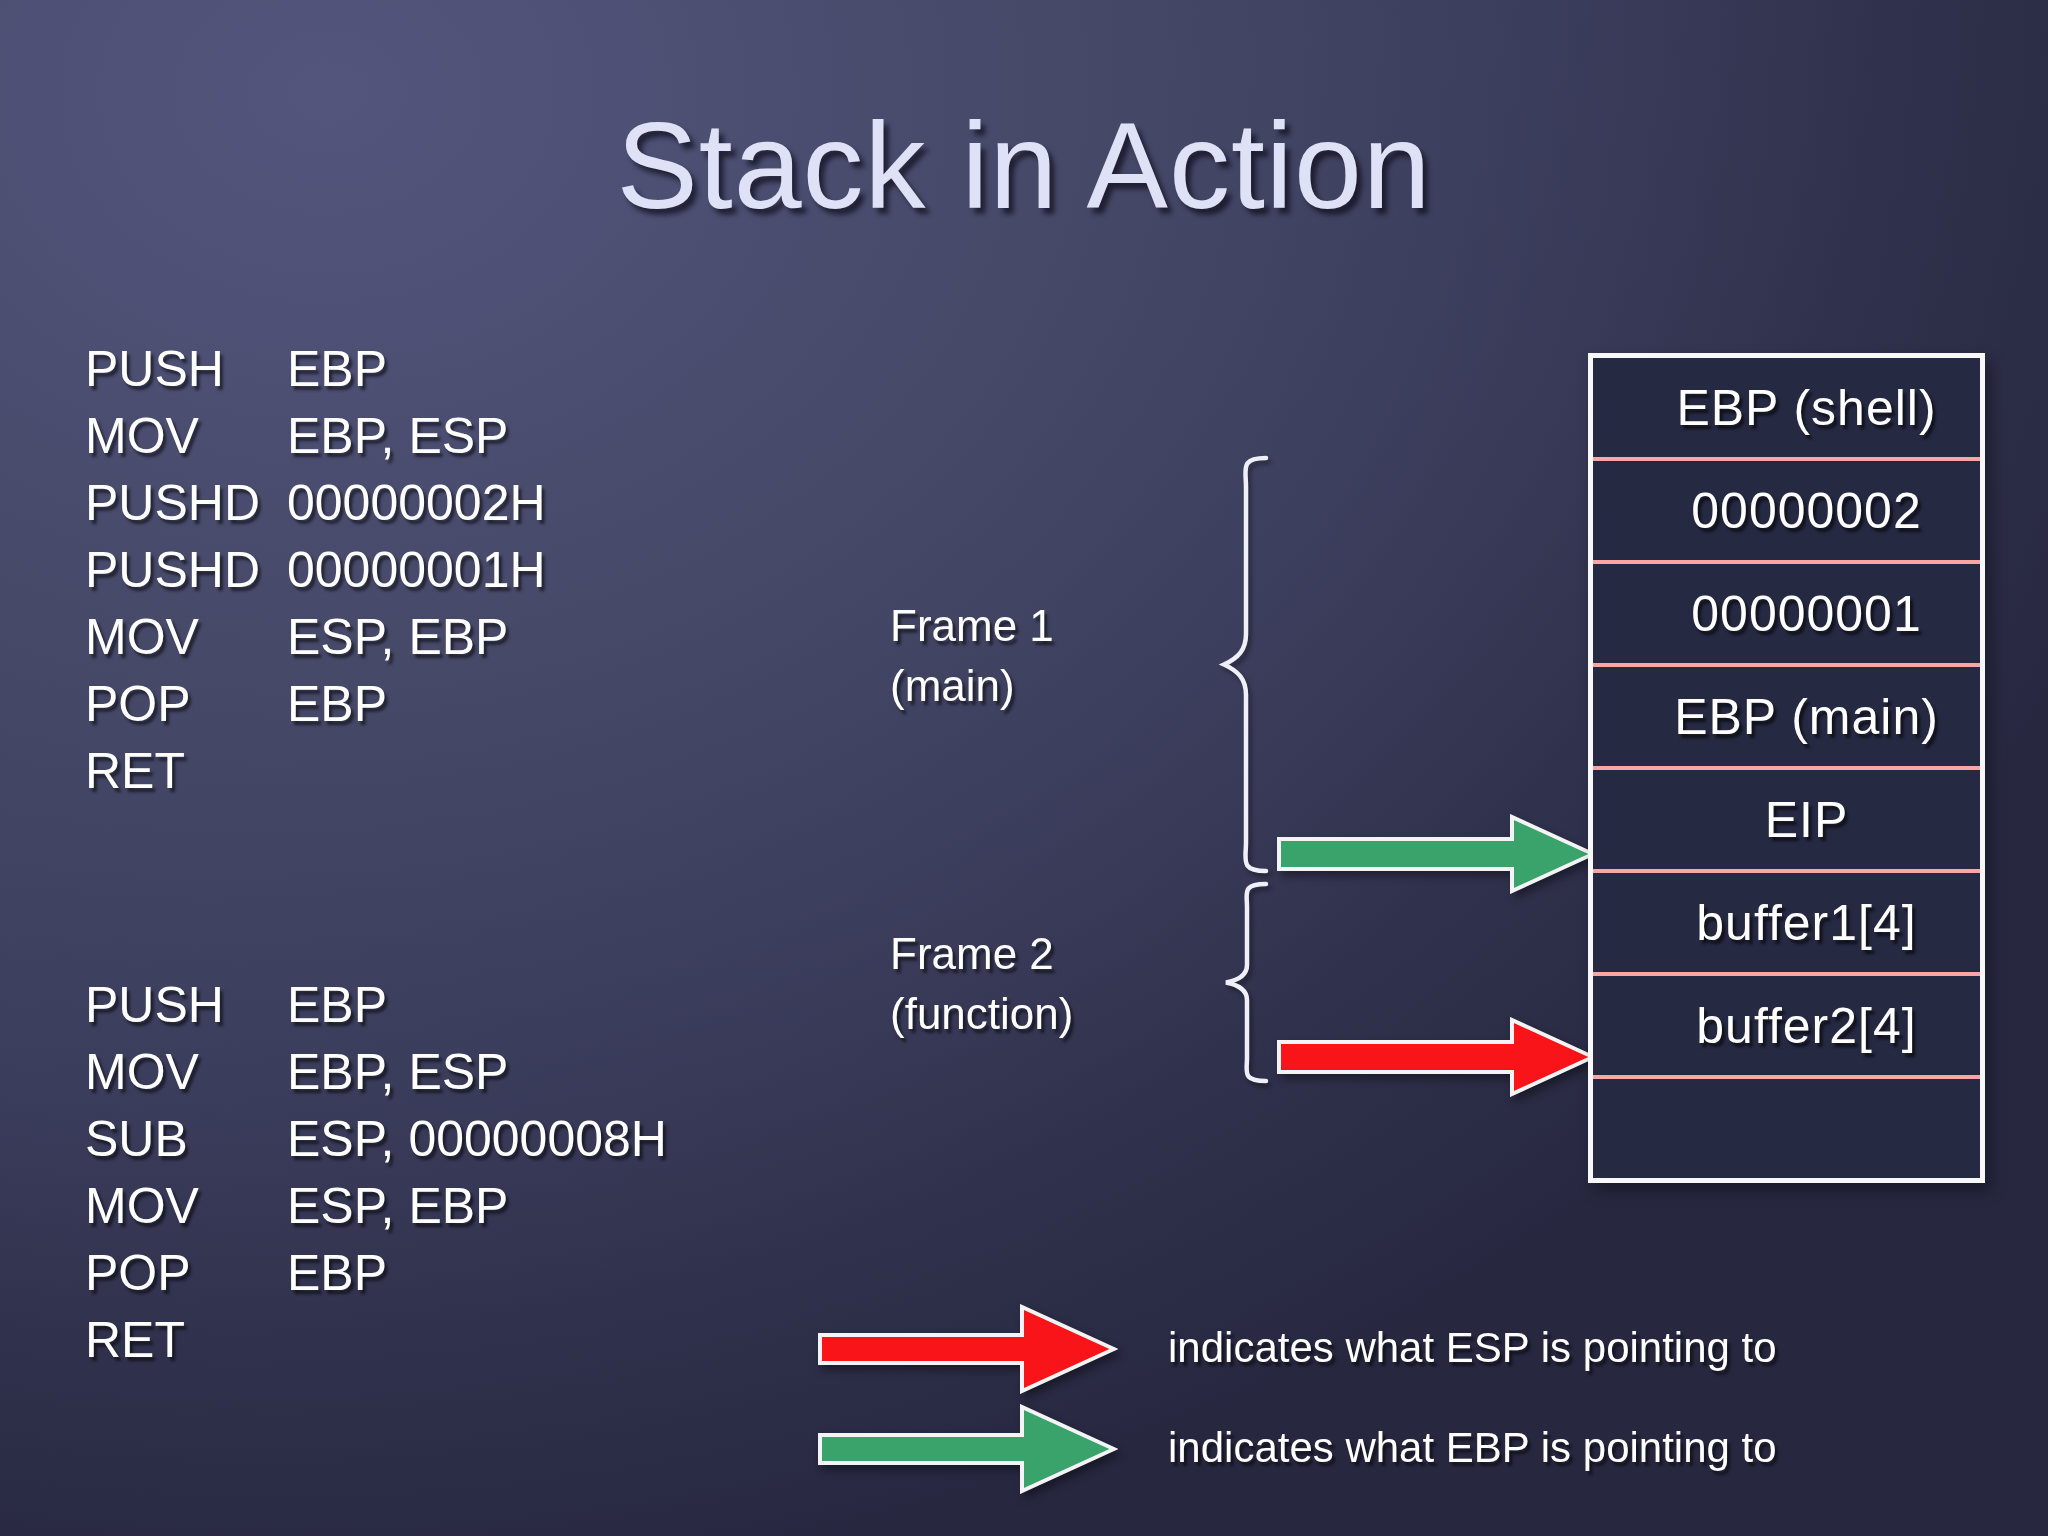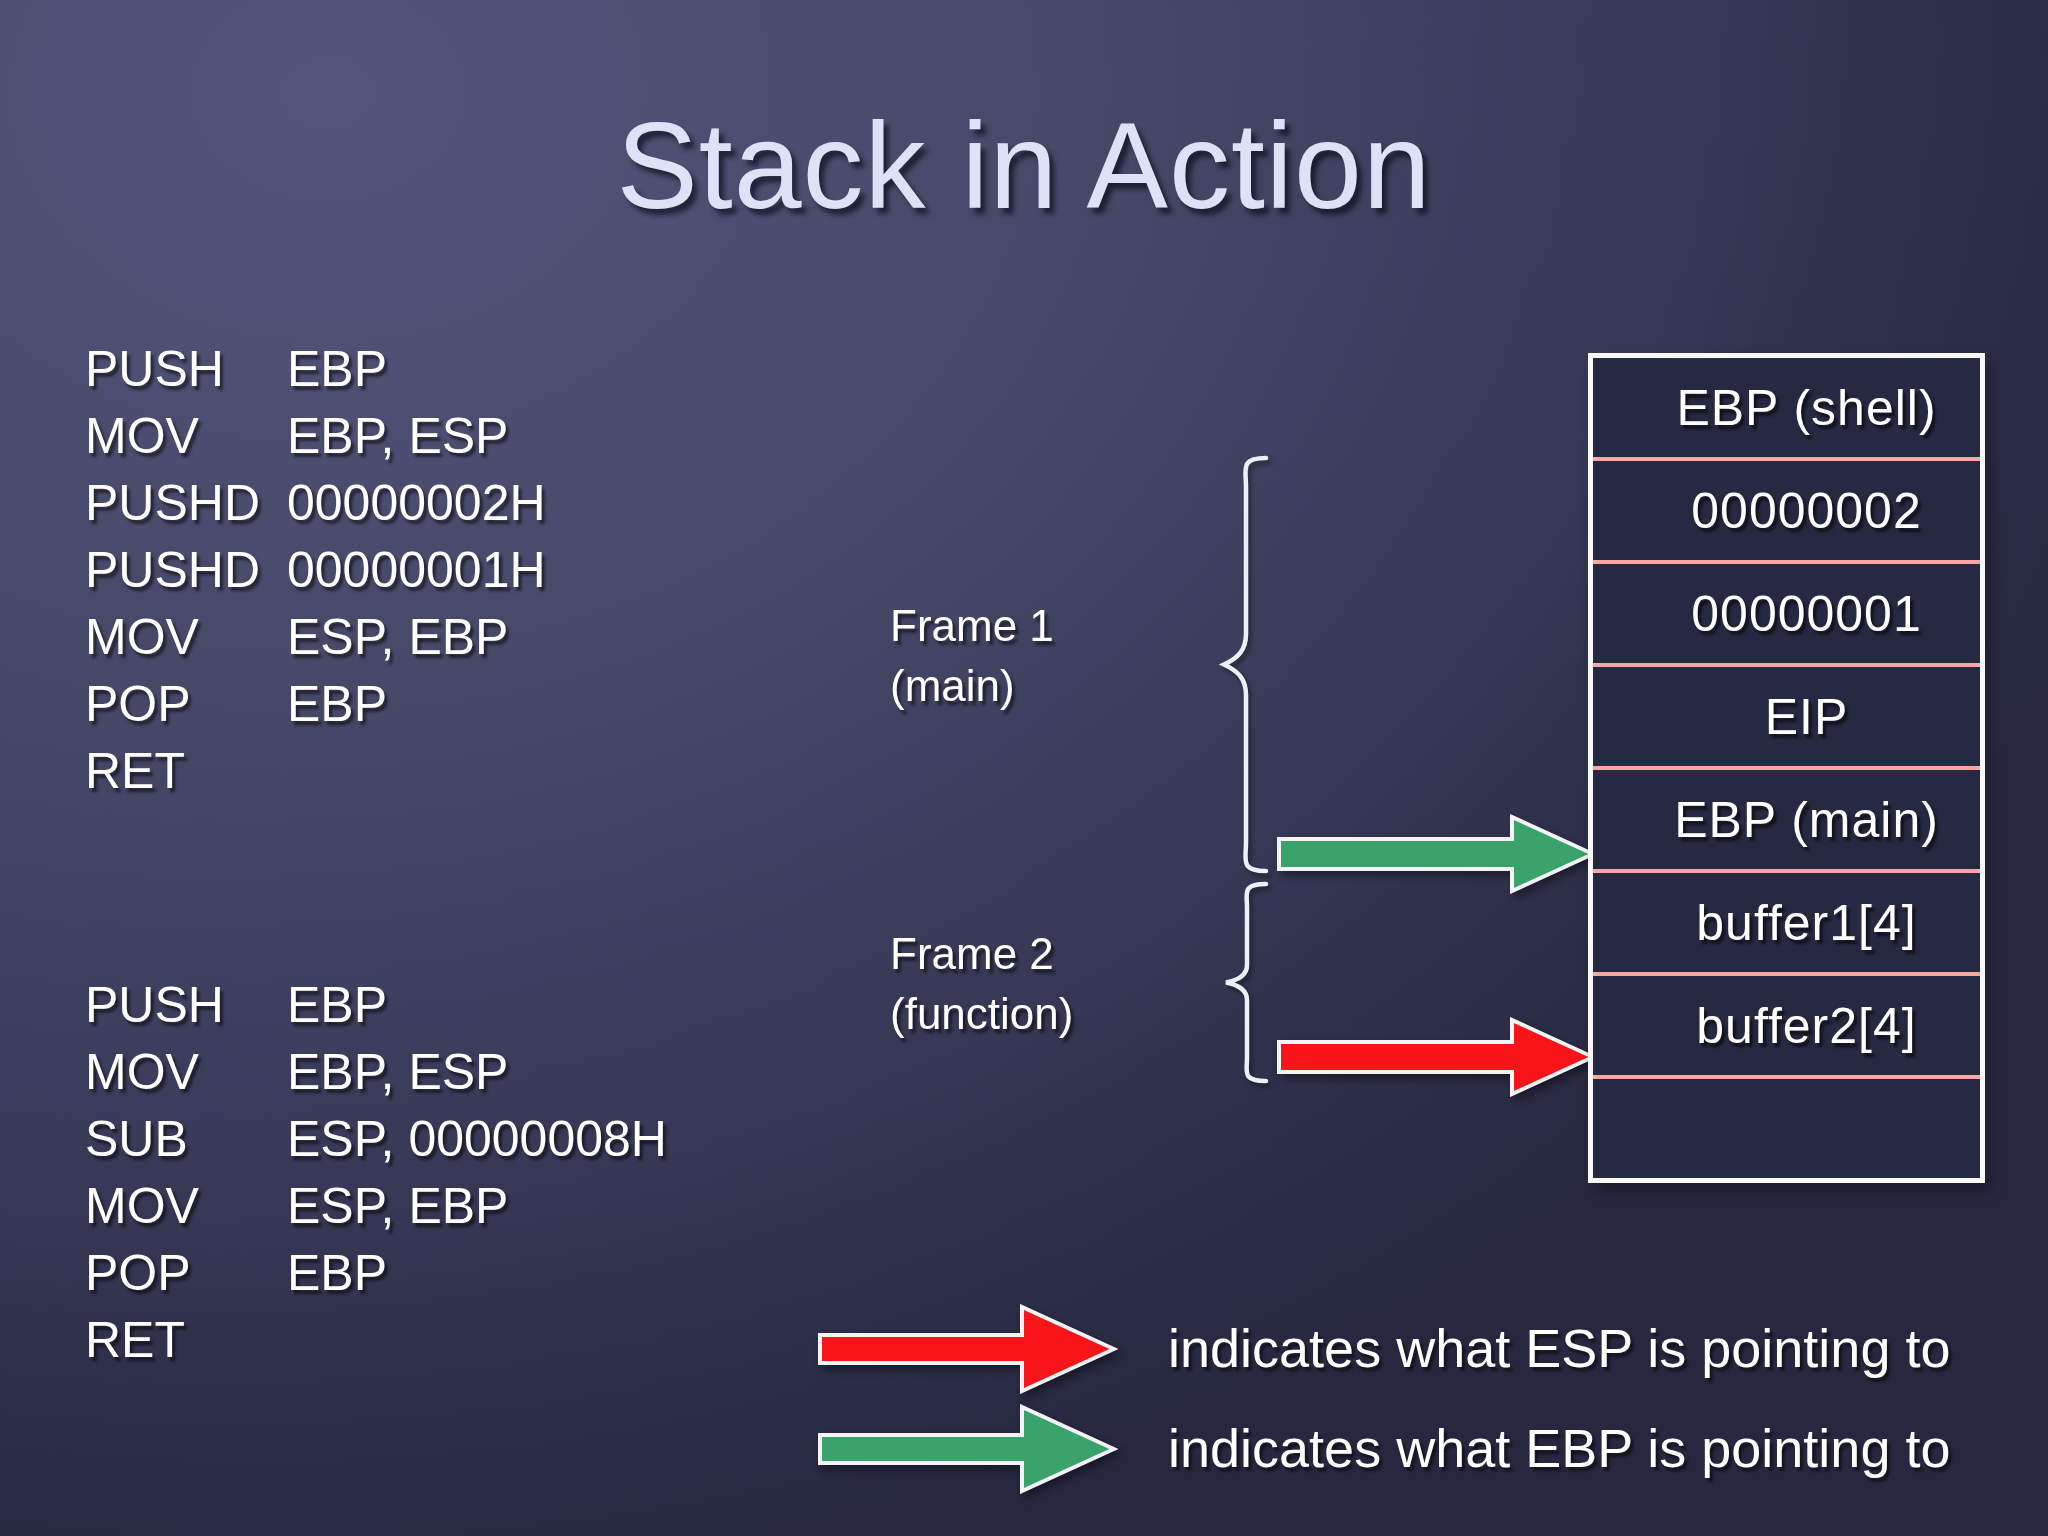--- a/index.html
+++ b/index.html
@@ -42,21 +42,21 @@
     padding-left:40px;
   }
   .stack-cell + .stack-cell{border-top:4px solid #fca5a5;}
   .stack-cell.empty{flex:1 1 auto;}
   .arrow{position:absolute;}
   .arrow svg{display:block;filter:drop-shadow(4px 5px 4px rgba(0,0,0,0.4));}
   .arr-green-stack{left:1277px;top:814px;}
   .arr-red-stack{left:1277px;top:1017px;}
   .arr-red-legend{left:818px;top:1304px;}
   .arr-green-legend{left:818px;top:1404px;}
-  .legend-text{position:absolute;left:1168px;font-size:54px;line-height:56px;
+  .legend-text{position:absolute;left:1168px;font-size:42px;line-height:56px;
     text-shadow:3px 4px 3px rgba(0,0,0,0.55);}
   .lt1{top:1320px;}
   .lt2{top:1420px;}
 </style>
 </head>
 <body>
 
 <div class="slide">
 
   <div class="title">Stack in Action</div>
@@ -108,22 +108,22 @@
   <div class="arrow arr-red-stack">
     <svg width="320" height="80" viewBox="0 0 320 80">
       <polygon points="2,25 235,25 235,3 316,40 235,77 235,55 2,55" stroke="#f4f4f6" stroke-width="4" fill="#f81418"></polygon>
     </svg>
   </div>
 
   <div class="stack-table">
     <div class="stack-cell">EBP (shell)</div>
     <div class="stack-cell">00000002</div>
     <div class="stack-cell">00000001</div>
+    <div class="stack-cell">EBP (main)</div>
     <div class="stack-cell">EIP</div>
-    <div class="stack-cell">EBP (main)</div>
     <div class="stack-cell">buffer1[4]</div>
     <div class="stack-cell">buffer2[4]</div>
     <div class="stack-cell empty"></div>
   </div>
 
   <div class="arrow arr-red-legend">
     <svg width="300" height="90" viewBox="0 0 300 90">
       <polygon points="2,31 204,31 204,3 296,45 204,87 204,59 2,59" stroke="#f4f4f6" stroke-width="4" fill="#f81418"></polygon>
     </svg>
   </div>

